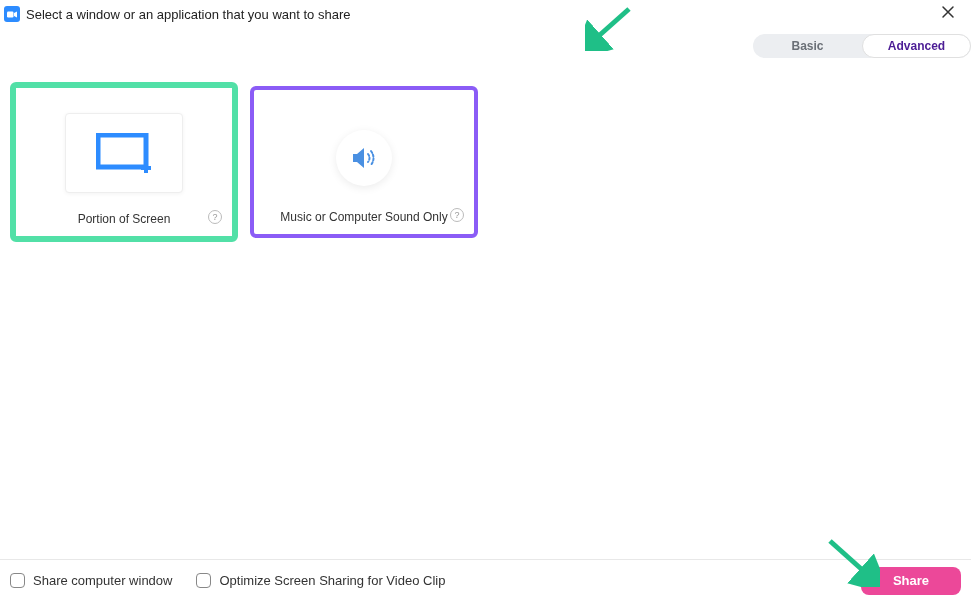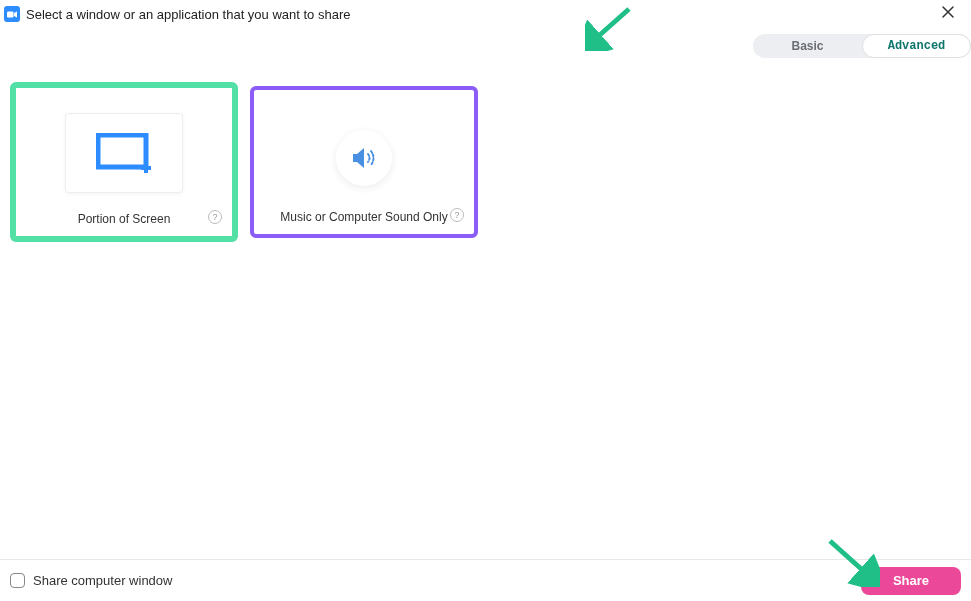--- a/index.html
+++ b/index.html
@@ -59,24 +59,23 @@
       text-align: center;
       font-size: 12px;
       line-height: 24px;
       font-weight: 600;
       border-radius: 14px;
       cursor: pointer;
       color: #6b7077;
     }
     .tab.active {
       background: #fff;
-      color: #0f766e;
+      color: #4c1d95;
       border: 1px solid #e0e0e0;
       line-height: 22px;
-      font-family: Liberation Mono, monospace;
     }
     .options-area {
       display: flex;
       gap: 12px;
       padding: 24px 10px 0 10px;
       align-items: center;
     }
     .option-card {
       width: 228px;
       height: 152px;
@@ -250,20 +249,24 @@
     </div>
     <div class="help-icon">?</div>
   </div>
 </div>
 
 <div class="footer">
   <label class="checkbox-group">
     <span class="checkbox"></span>
     <span class="checkbox-label">Share computer window</span>
   </label>
+  <label class="checkbox-group">
+    <span class="checkbox"></span>
+    <span class="checkbox-label">Optimize Screen Sharing for Video Clip</span>
+  </label>
   <button class="share-btn">Share</button>
 </div>
 
 <svg class="arrow arrow-top" width="50" height="46" viewBox="0 0 50 46">
   <defs>
     <marker id="ah1" markerWidth="8" markerHeight="8" refX="2" refY="4" orient="auto">
       <path d="M0 0 L8 4 L0 8 Z" fill="#1fbf87"></path>
     </marker>
   </defs>
   <line x1="44" y1="4" x2="8" y2="36" stroke="#1fbf87" stroke-width="5" marker-end="url(#ah1)"></line>

